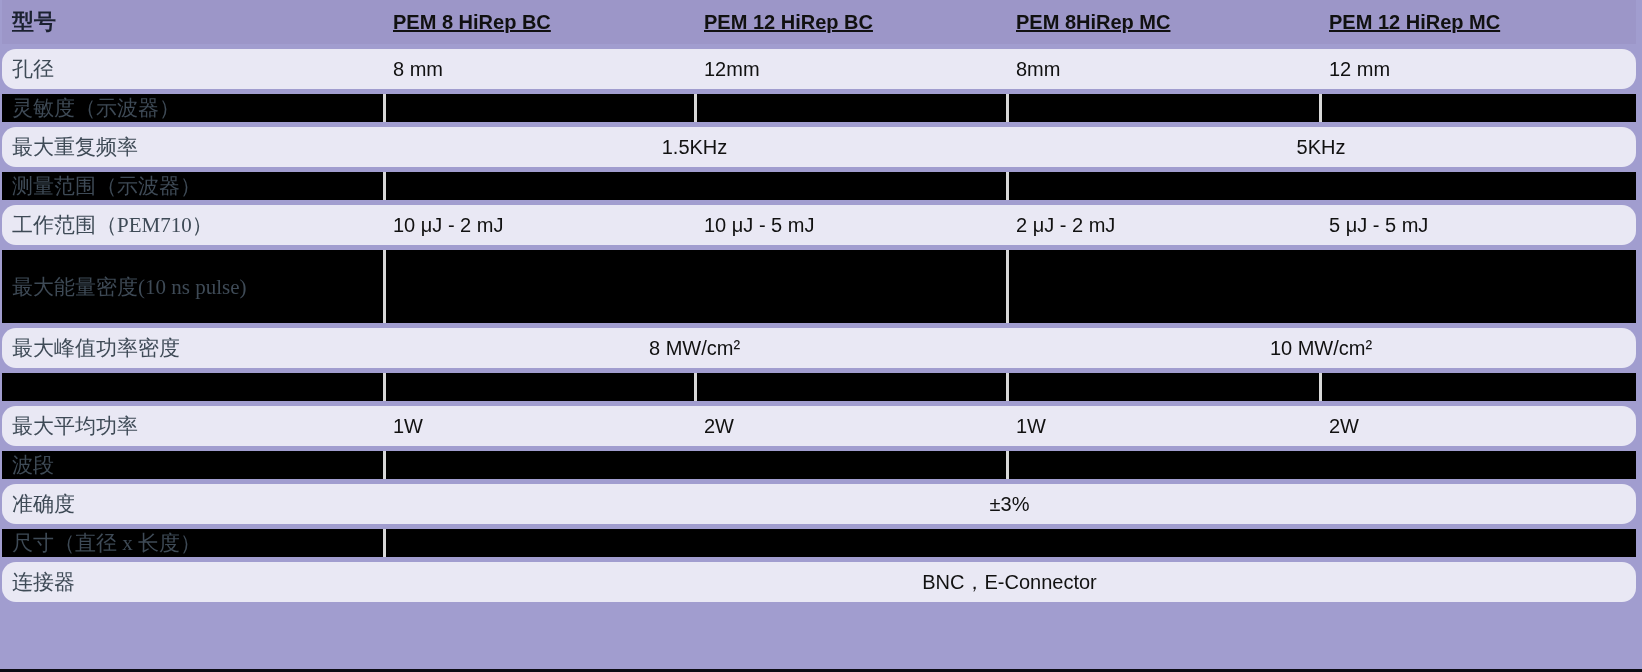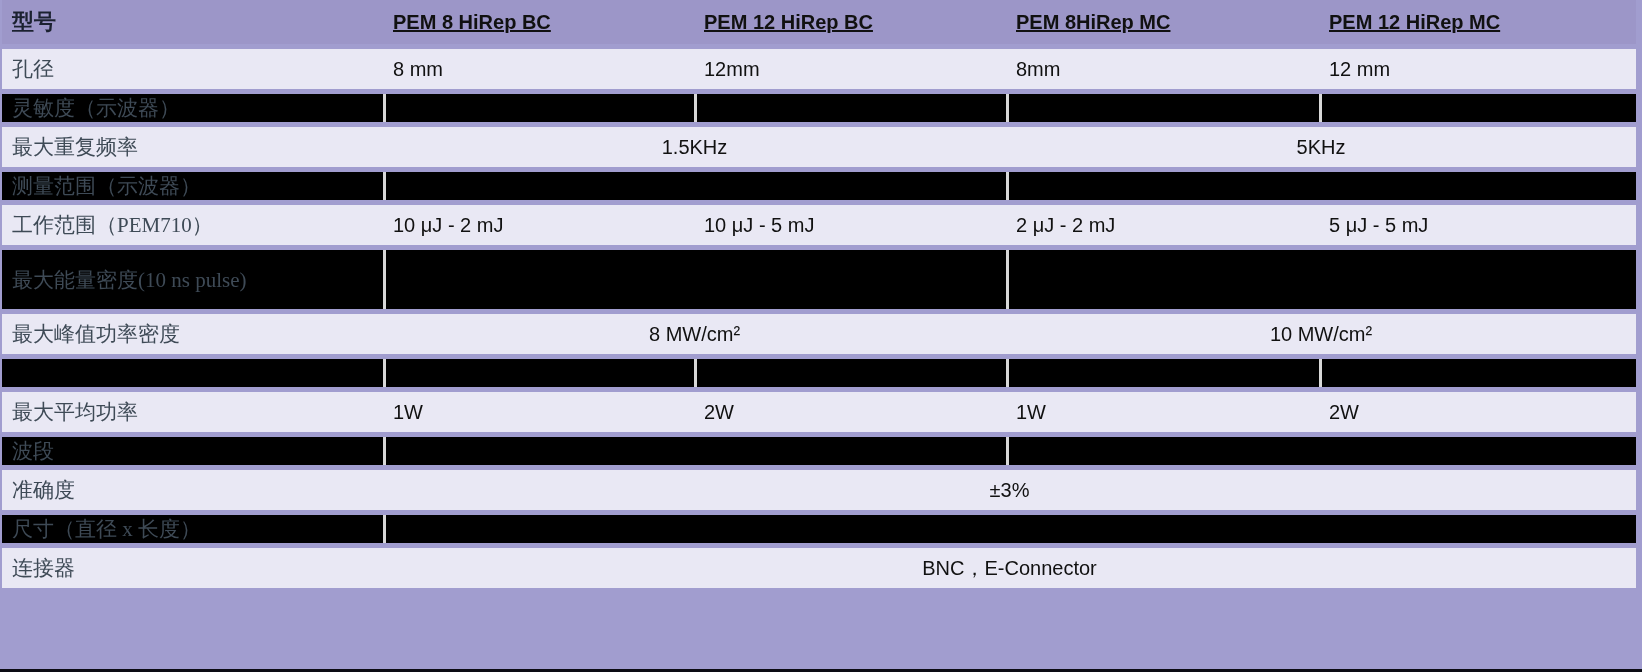--- a/index.html
+++ b/index.html
@@ -22,23 +22,23 @@
     background:var(--grid);
     padding:0 6px 5px 2px;
     border-bottom:3px solid var(--bottom-edge);
     display:flex;
     flex-direction:column;
     gap:5px;
     overflow:hidden;
   }
   .row{display:flex;flex-shrink:0;align-items:stretch;}
   .row.header{background:var(--header-bg);height:44px;}
-  .row.light{background:var(--row-bg);height:40px;}
+  .row.light{background:var(--row-bg);height:40px;border-radius:14px;}
   .row.black{background:var(--dark-row-bg);height:28px;}
-  .row.tall{height:59px;}
+  .row.tall{height:73px;}
   .label{
     width:381px;
     flex-shrink:0;
     box-sizing:border-box;
     display:flex;
     align-items:center;
     padding-left:10px;
     font-family:"Liberation Serif","DejaVu Serif",serif;
     font-size:21px;
     color:var(--label-text);

